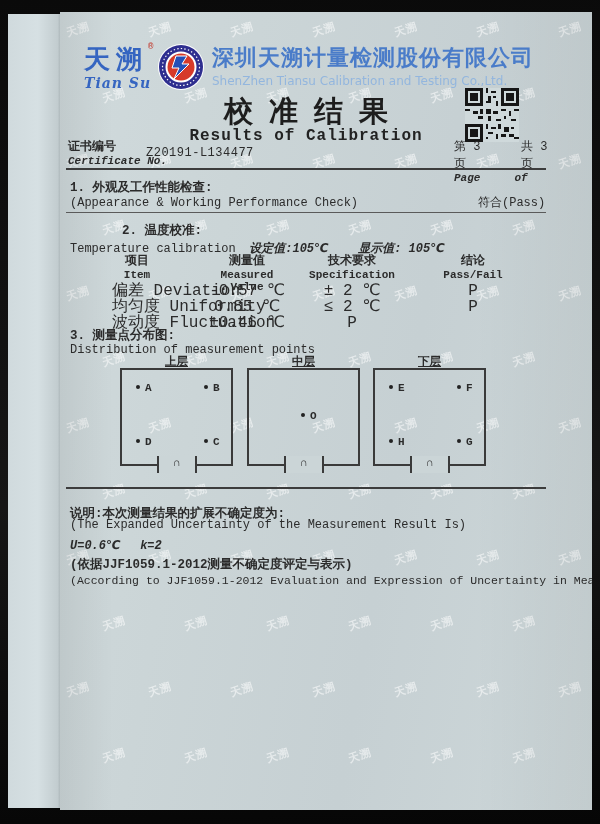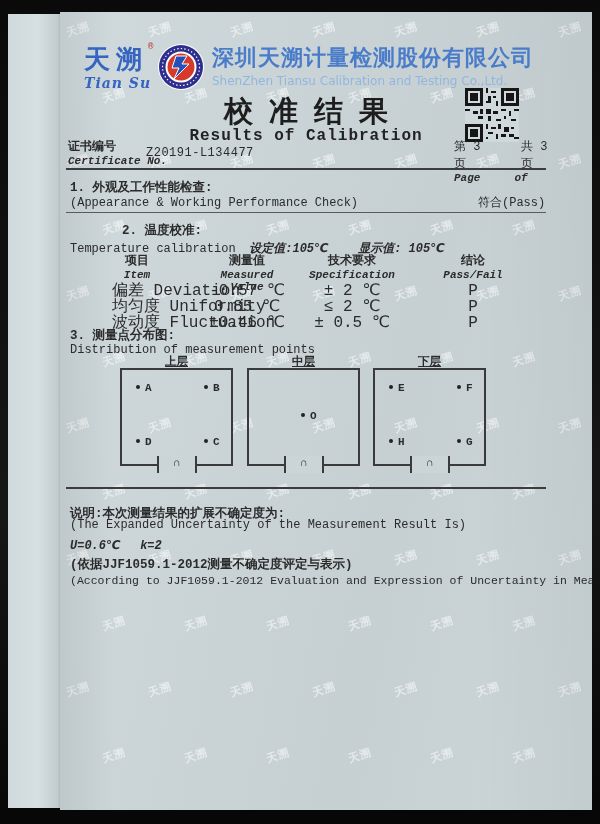--- a/index.html
+++ b/index.html
@@ -43,21 +43,21 @@
   .title-en{ font-size:16px; font-weight:bold; text-align:center; letter-spacing:1px; color:#222; }
   .small{ font-size:12px; }
   .en-it{ font-size:11px; font-weight:bold; font-style:italic; }
   .hr2{ border-top:2px solid #3c3c3c; }
   .hr1{ border-top:1px solid #5a5a5a; }
 
   
   .tbl{ display:grid; grid-template-columns:142px 78px 132px 110px; }
   .tbl .c{ text-align:center; }
   .th-cn{ font-size:12px; font-weight:bold; }
-  .th-en{ font-size:11px; font-weight:bold; font-style:italic; }
+  .th-en{ font-size:11px; font-weight:bold; }
   .row-cell{ font-size:16px; line-height:16px; }
   .cell-item{ text-align:left; padding-left:46px; white-space:nowrap; }
 
   
   .dbox{ position:absolute; width:113px; height:98px; border:2px solid #3a3a3a; }
   .dlabel{ position:absolute; width:113px; text-align:center; font-size:11.5px; font-weight:bold; text-decoration:underline; }
   .pt{ position:absolute; font-size:11px; font-weight:bold; white-space:nowrap; }
   .pt::before{ content:""; display:inline-block; width:4px; height:4px; border-radius:50%; background:#222; margin-right:5px; vertical-align:2px; }
   .door{
     position:absolute; left:50%; bottom:-9px; transform:translateX(-50%);
@@ -305,21 +305,20 @@
     </div>
     <div class="abs tbl" style="left:0; top:287px; width:480px;">
       <div class="row-cell cell-item">均匀度 Uniformity</div>
       <div class="row-cell c">0.85  ℃</div>
       <div class="row-cell c">≤  2  ℃</div>
       <div class="row-cell c">P</div>
     </div>
     <div class="abs tbl" style="left:0; top:303px; width:480px;">
       <div class="row-cell cell-item">波动度 Fluctuation</div>
       <div class="row-cell c">±0.46  ℃</div>
-      <div class="row-cell c">±  0.5  ℃</div>
       <div class="row-cell c">P</div>
     </div>
 
     <div class="abs note-cn" style="left:4px; top:315px;">3. 测量点分布图:</div>
     <div class="abs note" style="left:4px; top:331px;">Distribution of measurement points</div>
 
     <div class="abs dlabel" style="left:54px; top:342px;">上层</div>
     <div class="abs dbox" style="left:54px; top:356px;">
       <span class="pt" style="left:14px; top:12px;">A</span>
       <span class="pt" style="left:82px; top:12px;">B</span>

